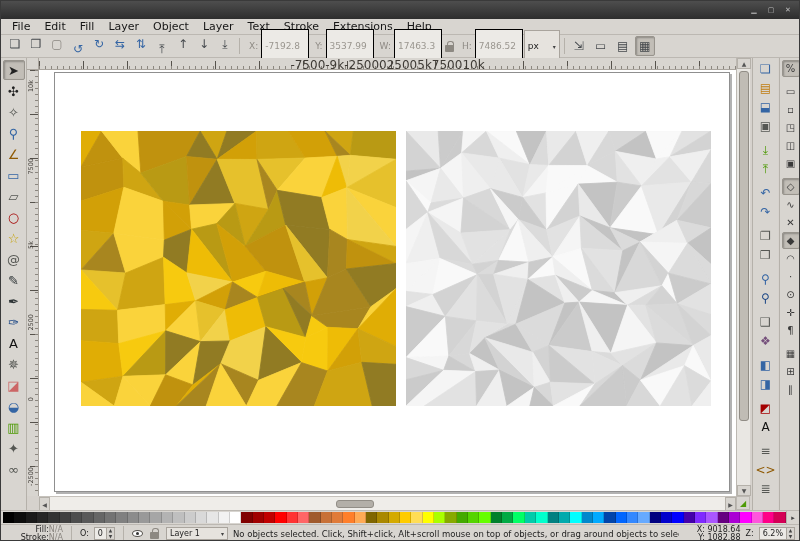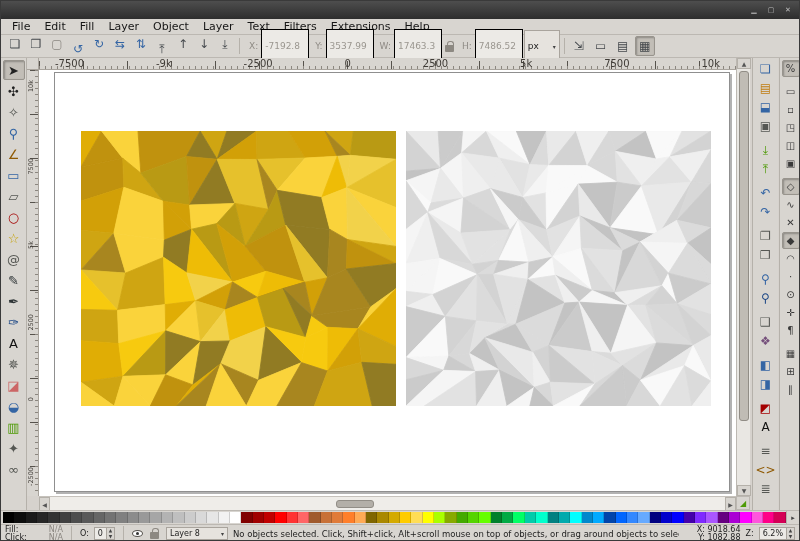--- a/index.html
+++ b/index.html
@@ -29,21 +29,21 @@
 .unit-combo{width:36px;height:32px;background:#e6e3de;border:1px solid #a9a49d;font-size:9px;color:#222;display:flex;align-items:center;justify-content:space-between;padding:0 3px;flex:none}
 .caret{font-size:6px;color:#444}
 .lock-icon{position:relative;width:9px;height:7px;background:#8d8982;border-radius:1px;margin:4px 2px 0 2px;flex:none}
 .lock-icon:before{content:"";position:absolute;left:2px;top:-4px;width:5px;height:4px;border:1px solid #8d8982;border-bottom:none;border-radius:3px 3px 0 0}
 
 
 .ruler-corner{position:absolute;left:26px;top:57px;width:12px;height:12px;background:#d8d5d0;border-right:1px solid #a9a49d;border-bottom:1px solid #a9a49d}
 .hruler{position:absolute;left:38px;top:57px;width:697px;height:12px;background-color:#d8d5d0;border-bottom:1px solid #a9a49d;
 background-image:repeating-linear-gradient(90deg,#8b867f 0 1px,transparent 1px 6px),repeating-linear-gradient(90deg,#56524c 0 1px,transparent 1px 44px);
 background-size:100% 3px,100% 8px;background-position:left bottom,left bottom;background-repeat:no-repeat}
-.hruler-labels{position:absolute;inset:0;display:flex;justify-content:space-between;padding:0 16px;font-size:10px;color:#3f3b36}
+.hruler-labels{position:absolute;inset:0;display:flex;justify-content:center;padding:0 16px;font-size:12px;color:#3f3b36}
 .vruler{position:absolute;left:26px;top:69px;width:12px;height:426px;background-color:#d8d5d0;border-right:1px solid #a9a49d;
 background-image:repeating-linear-gradient(180deg,#8b867f 0 1px,transparent 1px 6px),repeating-linear-gradient(180deg,#56524c 0 1px,transparent 1px 44px);
 background-size:3px 100%,8px 100%;background-position:right top,right top;background-repeat:no-repeat}
 .vruler-labels{position:absolute;inset:0;display:flex;flex-direction:column;justify-content:space-between;align-items:flex-start;padding:10px 0;font-size:6.5px;color:#3f3b36}
 .vruler-labels .ruler-label{writing-mode:vertical-rl;transform:rotate(180deg)}
 
 
 .toolbox{position:absolute;left:0;top:57px;width:26px;height:452px;background:#d8d5d0;border-right:1px solid #b5b1aa;display:flex;flex-direction:column;align-items:center;gap:1px;padding-top:2px}
 .toolbox .icon-btn{width:22px;height:20px;font-size:13px}
 
@@ -74,21 +74,21 @@
 
 
 .palette-row{position:absolute;left:0;top:509px;width:100%;height:14px;background:#d8d5d0;border-top:1px solid #bcb8b2;display:flex;align-items:stretch}
 .swatches{flex:1;display:flex;padding:1px 0 1px 2px}
 .swatch{flex:1;border-right:1px solid rgba(0,0,0,.15)}
 .palette-arrow{width:13px;display:flex;align-items:center;justify-content:center;font-size:7px;color:#444;border-left:1px solid #b5b1aa;background:#d8d5d0}
 
 
 .statusbar{position:absolute;left:0;top:523px;width:100%;height:18px;background:#d8d5d0;border-top:1px solid #bcb8b2;display:flex;align-items:center;font-size:8px;color:#222;padding:0 4px;gap:5px}
 .fs-block{display:flex;flex-direction:column;justify-content:center;width:58px;line-height:8px;flex:none}
-.fs-row{display:flex;justify-content:space-between}
+.fs-row{display:flex;justify-content:flex-end}
 .fs-val{color:#8a8680}
 .spin{display:flex;align-items:stretch;background:#eceae6;border:1px solid #a9a49d;height:13px;flex:none}
 .spin .val{padding:0 3px;font-size:8px;display:flex;align-items:center;color:#222}
 .spin .arrows{display:flex;flex-direction:column;width:8px;border-left:1px solid #a9a49d;background:#d8d5d0}
 .spin .arrows span{flex:1;font-size:4.5px;line-height:5px;text-align:center;color:#444}
 .eye-icon{position:relative;width:11px;height:7px;border-radius:50%;border:1px solid #55524d;background:#fdfdfd;flex:none}
 .eye-icon:after{content:"";position:absolute;left:3px;top:1px;width:3px;height:3px;border-radius:50%;background:#333}
 .layer-combo{display:flex;align-items:center;justify-content:space-between;background:#e6e3de;border:1px solid #a9a49d;height:13px;width:62px;padding:0 3px;font-size:8px;flex:none}
 .status-message{flex:1;font-size:8.5px;color:#1d1d1d;white-space:nowrap;overflow:hidden}
 .coords-block{display:flex;flex-direction:column;align-items:flex-end;width:56px;line-height:8px;flex:none}
@@ -114,21 +114,21 @@
   </div>
 
   <div class="menubar">
       <span class="menu-item">File</span>
       <span class="menu-item">Edit</span>
       <span class="menu-item">Fill</span>
       <span class="menu-item">Layer</span>
       <span class="menu-item">Object</span>
       <span class="menu-item">Layer</span>
       <span class="menu-item">Text</span>
-      <span class="menu-item">Filters</span>
+      <span class="menu-item">Stroke</span>
       <span class="menu-item">Extensions</span>
       <span class="menu-item">Help</span>
     </div>
 
   <div class="cmdbar">
     <div style="display:flex;gap:1px">
         <div class="icon-btn">
           <span class="glyph" style="color: rgb(68, 72, 76);">❏</span>
         </div>
         <div class="icon-btn">
@@ -781,38 +781,38 @@
     <div class="palette-arrow">▸</div>
   </div>
 
   <div class="statusbar">
     <div class="fs-block">
       <div class="fs-row">
           <span>Fill:</span>
           <span class="fs-val">N/A</span>
         </div>
       <div class="fs-row">
-          <span>Click:</span>
+          <span>Stroke:</span>
           <span class="fs-val">N/A</span>
         </div>
     </div>
     <div class="sep"></div>
     <span>O:</span>
     <div class="spin">
       <span class="val">0</span>
       <span class="arrows">
           <span>▲</span>
           <span>▼</span>
         </span>
     </div>
     <div class="sep"></div>
     <span class="eye-icon"></span>
     <span class="lock-icon" style="margin-top:4px"></span>
     <div class="layer-combo">
-      <span>Layer 8</span>
+      <span>Layer 1</span>
       <span class="caret">▾</span>
     </div>
     <div class="status-message">No objects selected. Click, Shift+click, Alt+scroll mouse on top of objects, or drag around objects to select.</div>
     <div class="coords-block">
       <div><span>X:</span> <span>9018.64</span></div>
       <div><span>Y:</span> <span>1082.88</span></div>
     </div>
     <span class="zlabel">Z:</span>
     <div class="spin">
       <span class="val">6.2%</span>

